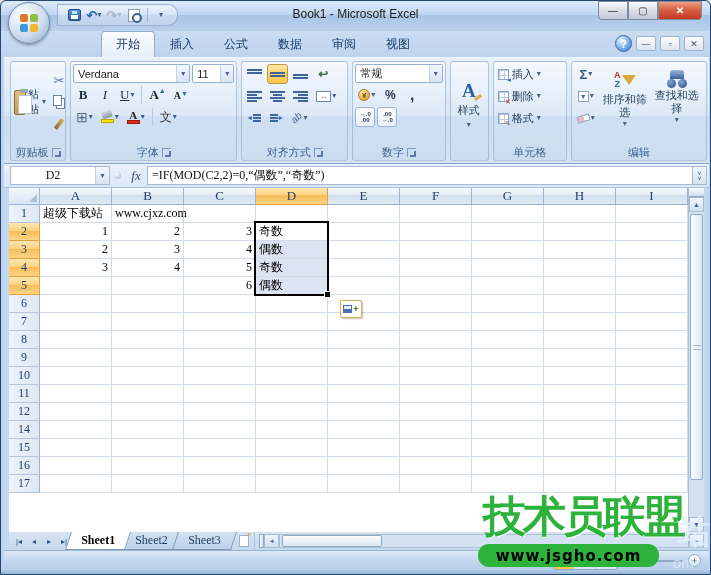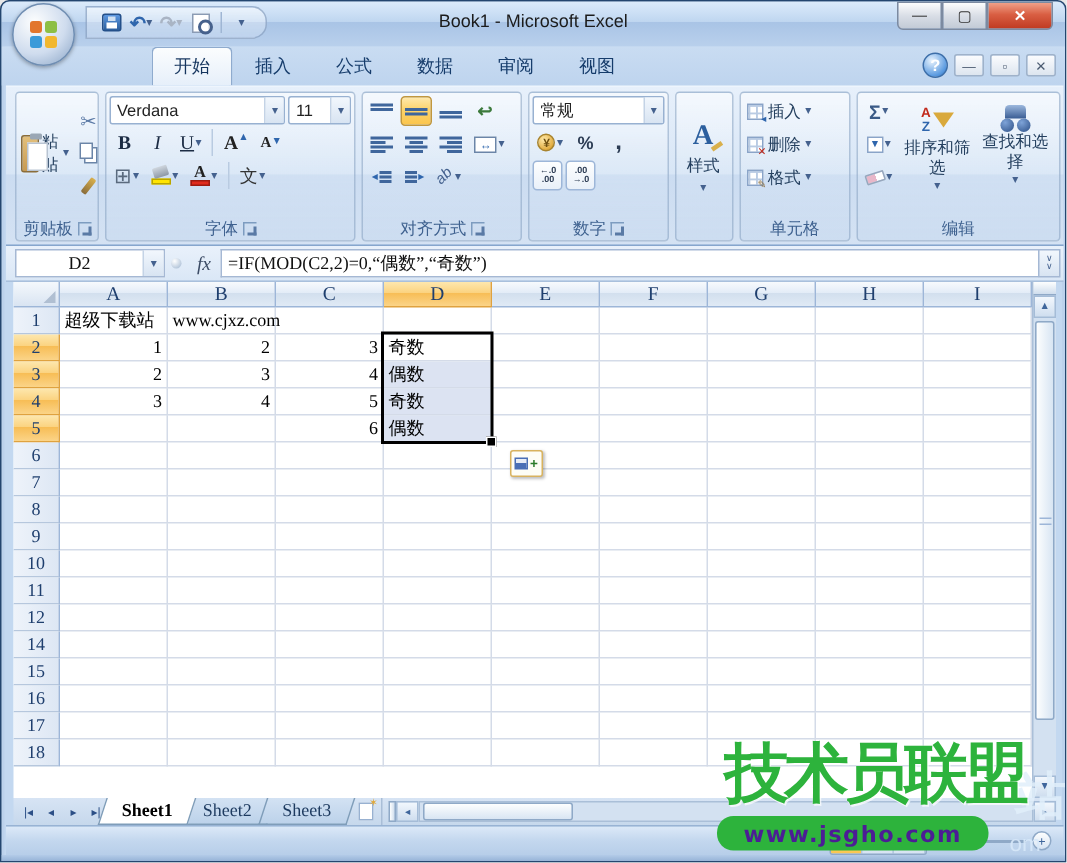--- a/index.html
+++ b/index.html
@@ -226,21 +226,21 @@
   .zoomzone{display:flex;align-items:center;gap:4px;}
   .ztrack{width:60px;height:2px;background:#8fa9c7;position:relative;}
   .zplus{width:13px;height:13px;border-radius:50%;border:1px solid #8fa9c7;display:flex;align-items:center;justify-content:center;
     font-size:9px;color:#3f669c;background:linear-gradient(#fdfefe,#d8e5f3);}
   .bottomband{position:absolute;left:0;top:569px;width:100%;height:6px;background:linear-gradient(#b3cbe8,#89a8cf);}
   
   .wm-title{position:absolute;left:482px;top:490px;z-index:50;font-family:"DejaVu Sans",sans-serif;
     font-size:43px;font-weight:900;letter-spacing:-3px;color:#2db33c;line-height:50px;
     text-shadow:0 0 1px #fff,1px 1px 0 rgba(255,255,255,.7);white-space:nowrap;}
   .wm-pill{position:absolute;left:477px;top:543px;z-index:51;width:181px;height:23px;border-radius:11px;
-    background:#2db33c;color:#4c1d95;font-family:"DejaVu Sans",sans-serif;font-weight:bold;font-size:15px;
+    background:#2db33c;color:#000000;font-family:"DejaVu Sans",sans-serif;font-weight:bold;font-size:15px;
     letter-spacing:1px;display:flex;align-items:center;justify-content:center;}
   .wm-ghost{position:absolute;left:676px;top:512px;z-index:49;font-size:34px;font-weight:900;
     color:rgba(225,238,250,.85);line-height:36px;}
   .wm-ghost2{position:absolute;left:672px;top:553px;z-index:49;font-size:15px;font-weight:normal;
     color:rgba(215,232,248,.9);}
 </style>
 </head>
 <body>
 
 <div class="app">
@@ -802,32 +802,20 @@
         <div class="g-cell"></div>
         <div class="g-cell"></div>
         <div class="g-cell"></div>
         <div class="g-cell"></div>
         <div class="g-cell"></div>
         <div class="g-cell"></div>
         <div class="g-cell"></div>
         <div class="g-cell"></div>
         <div class="g-cell"></div>
       </div>
-      <div class="g-row">
-        <div class="g-rh">18</div>
-        <div class="g-cell"></div>
-        <div class="g-cell"></div>
-        <div class="g-cell"></div>
-        <div class="g-cell"></div>
-        <div class="g-cell"></div>
-        <div class="g-cell"></div>
-        <div class="g-cell"></div>
-        <div class="g-cell"></div>
-        <div class="g-cell"></div>
-      </div>
       <div class="sel-overlay" style="left: 245px; top: 33px; width: 75px; height: 75px;"></div>
     </div>
 
   <div class="sheetbar">
     <div class="nav">
       <div class="navbtn">|◂</div>
       <div class="navbtn">◂</div>
       <div class="navbtn">▸</div>
       <div class="navbtn">▸|</div>
     </div>

